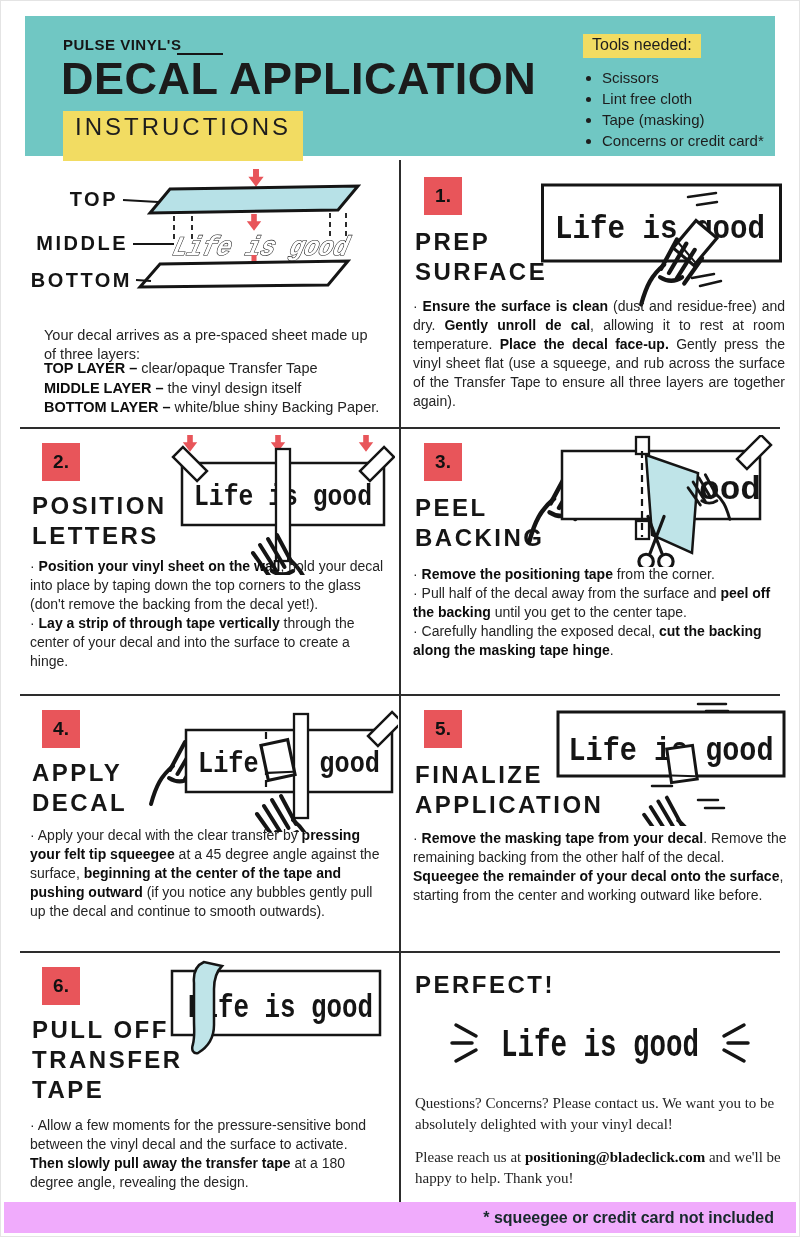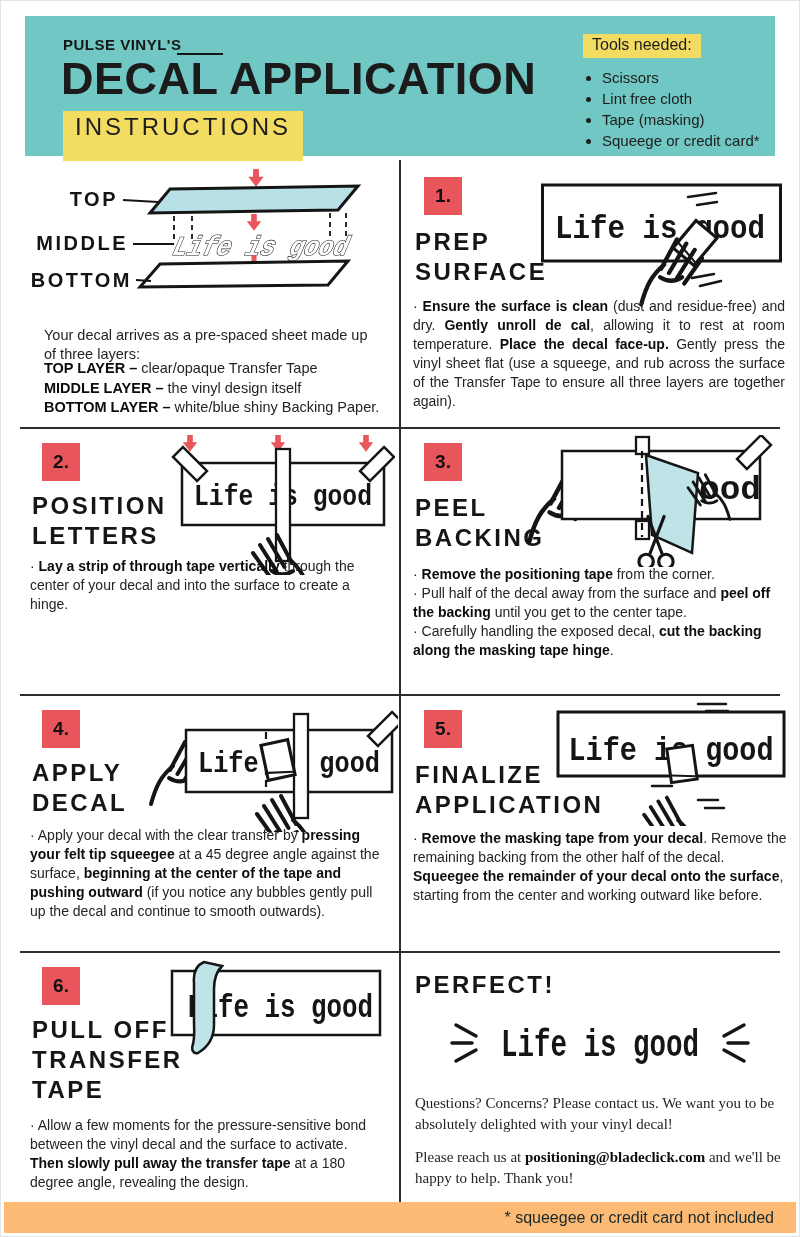--- a/index.html
+++ b/index.html
@@ -66,22 +66,22 @@
 
   
   .perfect-title{position:absolute;left:15px;top:18px;margin:0;font-size:24px;font-weight:bold;letter-spacing:2.5px;color:#161616;}
   .decal-row{position:absolute;left:10px;top:66px;width:380px;display:flex;align-items:center;justify-content:center;gap:12px;}
   .contact{position:absolute;left:15px;top:140px;width:372px;font-family:Liberation Serif, serif;}
   .contact p{margin:0;font-size:15px;line-height:20.5px;}
   .contact p + p{margin-top:13px}
   .contact b{color:#0d0d0d}
 
   
-  .footer{position:absolute;left:4px;right:4px;top:1202px;height:31px;background:#fdba74;
-          text-align:right;padding-right:22px;font-size:16px;line-height:31px;color:#17292b;box-sizing:border-box;}
+  .footer{position:absolute;left:4px;right:4px;top:1202px;height:31px;background:#f0abfc;
+          text-align:right;padding-right:22px;font-size:16px;line-height:31px;color:#17292b;box-sizing:border-box;font-weight:bold;}
 
   
   .defs-svg{position:absolute;width:0;height:0;}
   .box{fill:#fff;stroke:#151515;stroke-width:3;}
   .box2{fill:#fff;stroke:#151515;stroke-width:2.5;}
   .tape-v{fill:#fff;stroke:#151515;stroke-width:2.3;}
   .teal-quad{fill:#bfe4e8;stroke:#151515;stroke-width:2.5;}
   .quad{stroke:#151515;stroke-width:3;}
   .teal-fill{fill:#b7e1e7}.white-fill{fill:#fff}
   .dash{stroke:#151515;stroke-width:1.8;stroke-dasharray:5 4;fill:none;}
@@ -131,21 +131,21 @@
     <span class="brand">PULSE VINYL'S</span>
     <span class="brand-line"></span>
     <h1 class="title">DECAL APPLICATION</h1>
     <div class="subtitle">INSTRUCTIONS</div>
     <aside class="tools">
       <div class="tools-label">Tools needed:</div>
       <ul class="tools-list">
         <li>Scissors</li>
         <li>Lint free cloth</li>
         <li>Tape (masking)</li>
-        <li>Squeege or credit card*</li>
+        <li>Concerns or credit card*</li>
       </ul>
     </aside>
   </header>
 
   <div class="vline"></div>
   <div class="hline hl1"></div>
   <div class="hline hl2"></div>
   <div class="hline hl3"></div>
 
   <section class="cell c-intro">
@@ -198,20 +198,21 @@
       <use href="#def-rarr" transform="translate(128,2) scale(0.8)"></use>
       <use href="#def-rarr" transform="translate(216,2) scale(0.8)"></use>
       <rect class="box2" x="32" y="30" width="202" height="62"></rect>
       <use href="#def-tape" transform="translate(40,31) rotate(45)"></use>
       <use href="#def-tape" transform="translate(227,31) rotate(-45)"></use>
       <text class="decal decal-md" x="133" y="72" text-anchor="middle" textLength="178" lengthAdjust="spacingAndGlyphs">Life is good</text>
       <rect class="tape-v" x="126" y="16" width="14" height="112"></rect>
       <use href="#def-hand" transform="translate(164,94) scale(-1,1)"></use>
     </svg>
     <div class="body">
+      <p><span>· </span><b>Position your vinyl sheet on the wall</b><span>, hold your decal into place by taping down the top corners to the glass (don't remove the backing from the decal yet!).</span></p>
       <p><span>· </span><b>Lay a strip of through tape vertically</b><span> through the center of your decal and into the surface to create a hinge.</span></p>
     </div>
   </section>
 
   <section class="cell c-s3 col-r">
     <div class="badge">3.</div>
     <h2 class="step-title">PEEL
 BACKING</h2>
     <svg class="illo i-s3" width="265" height="132" viewBox="0 0 265 132">
       <use href="#def-hand" transform="translate(4,28) scale(1.12)"></use>

